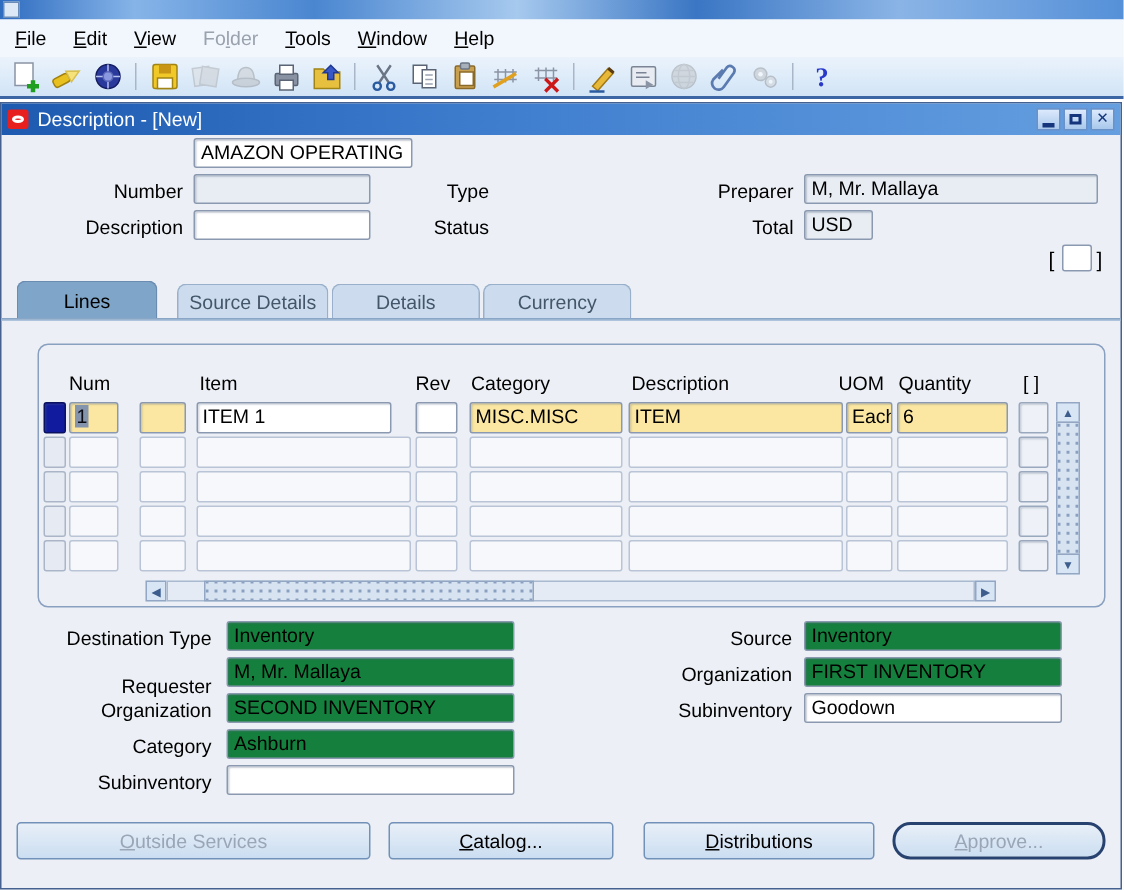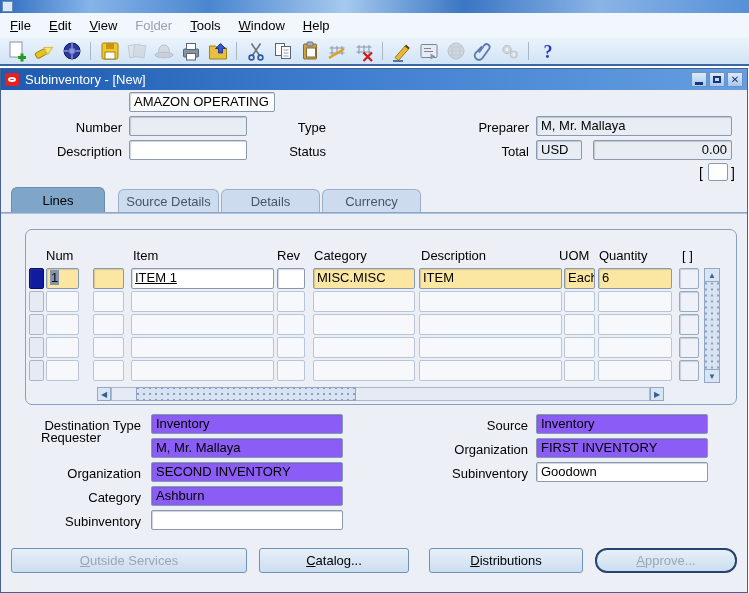--- a/index.html
+++ b/index.html
@@ -44,21 +44,21 @@
   .wbtn .maxsq { width:8px; height:7px; border:2px solid #15357c; }
 
   #wbody { position:relative; width:746px; height:502px; }
 
   
   .lbl { position:absolute; text-align:right; white-space:nowrap; }
   .f { position:absolute; height:20px; border:1px solid #8b99b0; border-radius:2px;
     background:#fff; padding:1px 4px; white-space:nowrap; overflow:hidden;
     box-shadow:inset 1px 1px 1px rgba(90,105,130,.30); }
   .f.ro { background:#e8edf4; }
-  .f.yellow { background:#8b5cf6; }
+  .f.yellow { background:#15803d; }
   .f.right { text-align:right; }
   .sel { background:#8494ac; color:#0b0b14; padding:0 1px; }
   .chkbox { position:absolute; width:20px; height:18px; background:#f2f5fa;
     border:1px solid #8b99b0; border-radius:2px; }
   .bracket { position:absolute; font-size:14px; }
 
   
   .tab { position:absolute; border:1px solid #9ab0ca; border-bottom:none;
     border-radius:6px 6px 0 0; background:#ccdcee; color:#44566a;
     display:flex; align-items:center; justify-content:center; height:23px; top:99px; }
@@ -240,21 +240,21 @@
         <text x="11" y="17.5" font-size="18" font-weight="bold" fill="#2a3ac8" text-anchor="middle" font-family="Liberation Serif, serif">?</text>
       </svg>
     </span>
   </div>
 
 <div id="win">
   <div id="titlebar">
     <span id="oracle-icon">
         <i></i>
       </span>
-    <span id="title-text">Subinventory - [New]</span>
+    <span id="title-text">Description - [New]</span>
     <span id="winbtns">
       <span class="wbtn">
           <span class="minbar"></span>
         </span>
       <span class="wbtn">
           <span class="maxsq"></span>
         </span>
       <span class="wbtn">✕</span>
     </span>
   </div>
@@ -271,21 +271,20 @@
     <span class="lbl" style="left:440px;width:88px;top:30px">Preparer</span>
     <div class="f ro" style="left:535px;top:26px;width:196px">M, Mr. Mallaya</div>
 
     <span class="lbl" style="left:0;width:121px;top:54px">Description</span>
     <div class="f" style="left:128px;top:50px;width:118px"></div>
 
     <span class="lbl" style="left:240px;width:85px;top:54px">Status</span>
 
     <span class="lbl" style="left:440px;width:88px;top:54px">Total</span>
     <div class="f ro" style="left:535px;top:50px;width:46px">USD</div>
-    <div class="f ro right" style="left:592px;top:50px;width:139px">0.00</div>
 
     <span class="bracket" style="left:698px;top:75px">[</span>
     <div class="chkbox" style="left:707px;top:73px;background:#fff"></div>
     <span class="bracket" style="left:730px;top:75px">]</span>
 
     <div id="tabs">
         <div class="tab active" style="left: 10px; width: 94px;">Lines</div>
         <div class="tab" style="left: 117px; width: 101px;">Source Details</div>
         <div class="tab" style="left: 220px; width: 99px;">Details</div>
         <div class="tab" style="left: 321px; width: 99px;">Currency</div>
@@ -300,21 +299,21 @@
         <span class="hc" style="left: 313px;">Category</span>
         <span class="hc" style="left: 420px;">Description</span>
         <span class="hc" style="left: 558px;">UOM</span>
         <span class="hc" style="left: 598px;">Quantity</span>
         <span class="hc" style="left: 681px;">[ ]</span>
       </div>
     <div id="lines-rows">
         <div class="cell ind" style="left: 28px; top: 178px; width: 15px;"></div>
         <div class="cell yellow" style="left: 45px; top: 178px; width: 33px;"><span class="sel">1</span></div>
         <div class="cell yellow" style="left: 92px; top: 178px; width: 31px;"></div>
-        <div class="cell " style="left: 130px; top: 178px; width: 143px; text-decoration: underline;">ITEM 1</div>
+        <div class="cell " style="left: 130px; top: 178px; width: 130px;">ITEM 1</div>
         <div class="cell " style="left: 276px; top: 178px; width: 28px;"></div>
         <div class="cell yellow" style="left: 312px; top: 178px; width: 102px;">MISC.MISC</div>
         <div class="cell yellow" style="left: 418px; top: 178px; width: 143px;">ITEM</div>
         <div class="cell yellow" style="left: 563px; top: 178px; width: 31px;">Each</div>
         <div class="cell yellow" style="left: 597px; top: 178px; width: 74px;">6</div>
         <div class="cell chk" style="left: 678px; top: 178px; width: 20px;"></div>
         <div class="cell ind empty" style="left: 28px; top: 201px; width: 15px;"></div>
         <div class="cell yellow empty" style="left: 45px; top: 201px; width: 33px;"></div>
         <div class="cell yellow empty" style="left: 92px; top: 201px; width: 31px;"></div>
         <div class="cell  empty" style="left: 130px; top: 201px; width: 143px;"></div>
@@ -361,21 +360,21 @@
     <div class="sb-btn" style="left:703px;top:279px;width:16px;height:14px">▼</div>
 
     <div class="sb-btn" style="left:96px;top:297px;width:14px;height:14px">◀</div>
     <div class="sb-track" style="left:110px;top:297px;width:539px;height:14px"></div>
     <div class="sb-thumb" style="left:135px;top:297px;width:220px;height:14px"></div>
     <div class="sb-btn" style="left:649px;top:297px;width:14px;height:14px">▶</div>
 
     <div id="dest-fields">
         <span class="lbl" style="left: 0px; width: 140px; top: 328px;">Destination Type</span>
         <div class="f yellow" style="left: 150px; top: 324px; width: 192px;">Inventory</div>
-        <span class="lbl" style="left: 0px; width: 140px; top: 340px; text-align: center;">Requester</span>
+        <span class="lbl" style="left: 0px; width: 140px; top: 360px;">Requester</span>
         <div class="f yellow" style="left: 150px; top: 348px; width: 192px;">M, Mr. Mallaya</div>
         <span class="lbl" style="left: 0px; width: 140px; top: 376px;">Organization</span>
         <div class="f yellow" style="left: 150px; top: 372px; width: 192px;">SECOND INVENTORY</div>
         <span class="lbl" style="left: 0px; width: 140px; top: 400px;">Category</span>
         <div class="f yellow" style="left: 150px; top: 396px; width: 192px;">Ashburn</div>
         <span class="lbl" style="left: 0px; width: 140px; top: 424px;">Subinventory</span>
         <div class="f" style="left: 150px; top: 420px; width: 192px;"></div>
       </div>
     <div id="src-fields">
         <span class="lbl" style="left: 395px; width: 132px; top: 328px;">Source</span>

